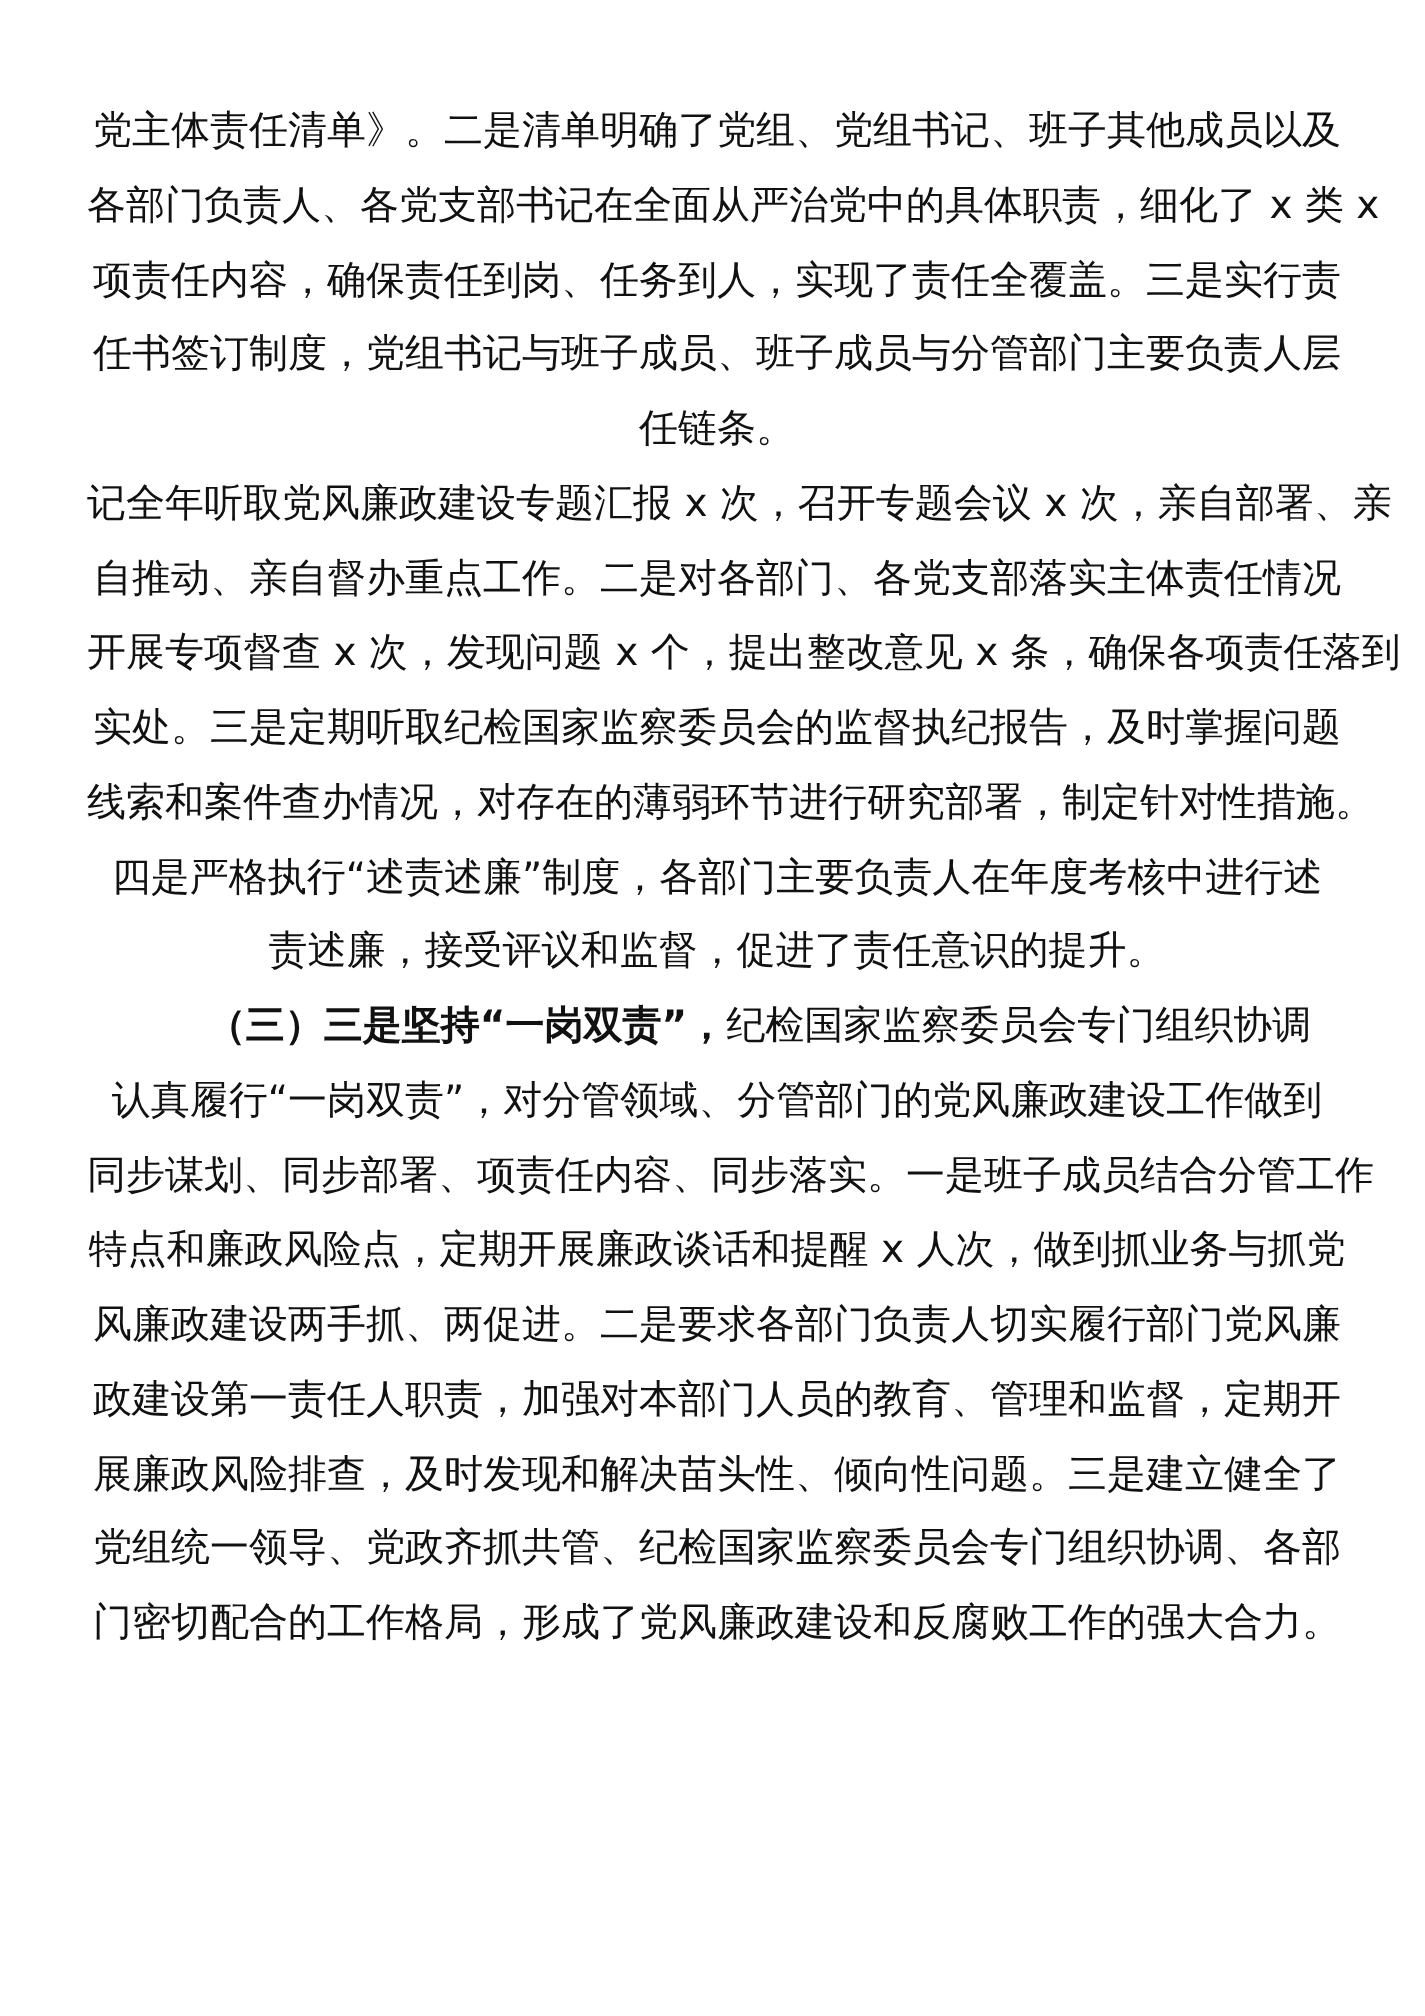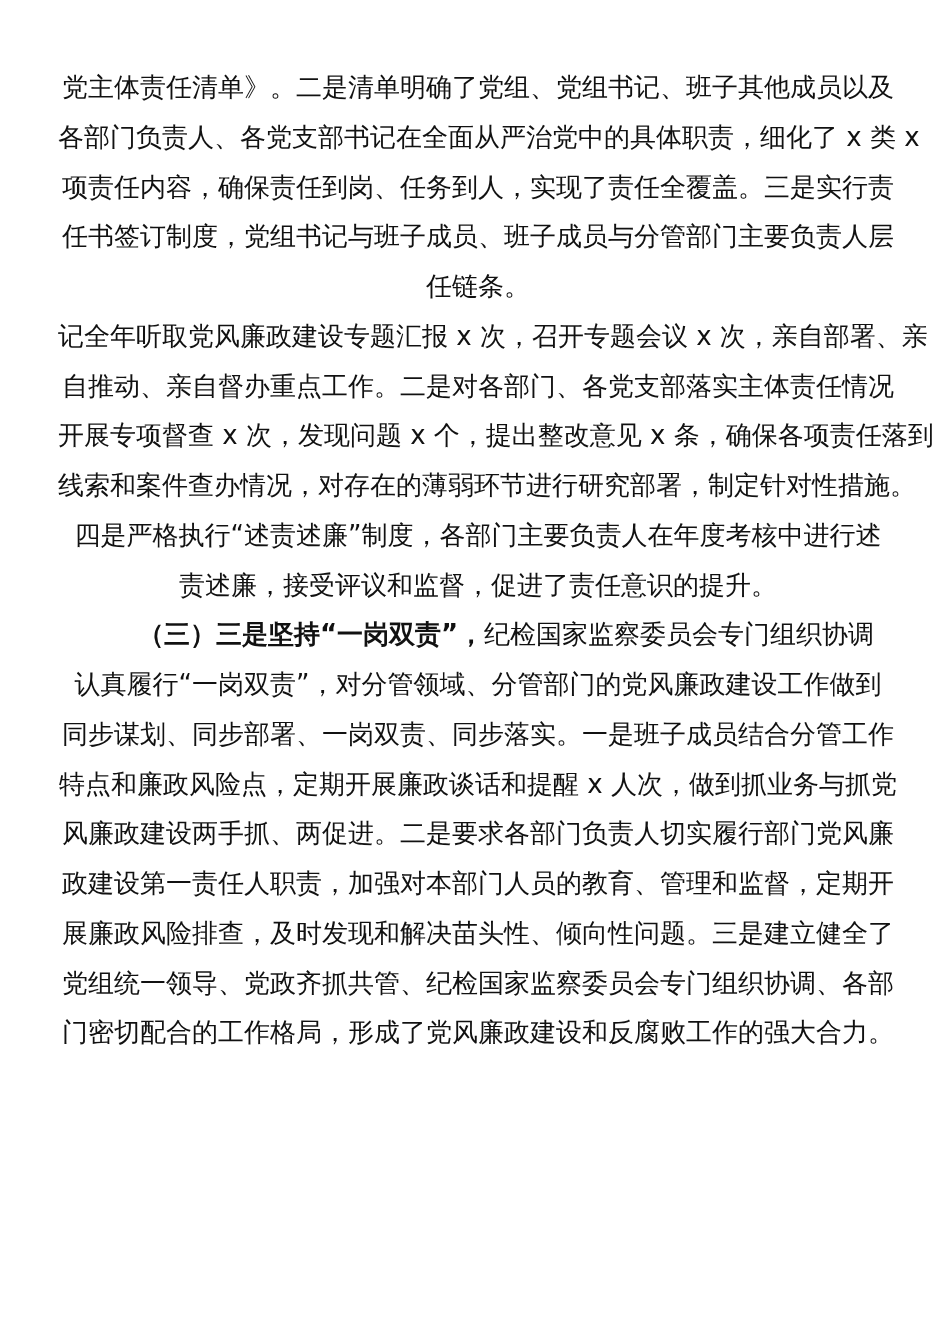--- a/index.html
+++ b/index.html
@@ -49,29 +49,30 @@
     <div class="line">各部门负责人、各党支部书记在全面从严治党中的具体职责，细化了 x 类 x</div>
     <div class="line">项责任内容，确保责任到岗、任务到人，实现了责任全覆盖。三是实行责</div>
     <div class="line">任书签订制度，党组书记与班子成员、班子成员与分管部门主要负责人层</div>
     <div class="line">任链条。</div>
   </div>
 
   <div class="para">
     <div class="line">记全年听取党风廉政建设专题汇报 x 次，召开专题会议 x 次，亲自部署、亲</div>
     <div class="line">自推动、亲自督办重点工作。二是对各部门、各党支部落实主体责任情况</div>
     <div class="line">开展专项督查 x 次，发现问题 x 个，提出整改意见 x 条，确保各项责任落到</div>
+    <div class="line">实处。三是定期听取纪检国家监察委员会的监督执纪报告，及时掌握问题</div>
     <div class="line">线索和案件查办情况，对存在的薄弱环节进行研究部署，制定针对性措施。</div>
     <div class="line">四是严格执行“述责述廉”制度，各部门主要负责人在年度考核中进行述</div>
     <div class="line">责述廉，接受评议和监督，促进了责任意识的提升。</div>
   </div>
 
   <div class="para">
     <div class="line indent"><span class="bold">（三）三是坚持“一岗双责”，</span><span>纪检国家监察委员会专门组织协调</span></div>
     <div class="line">认真履行“一岗双责”，对分管领域、分管部门的党风廉政建设工作做到</div>
-    <div class="line">同步谋划、同步部署、一岗双责、同步落实。一是班子成员结合分管工作</div>
+    <div class="line">同步谋划、同步部署、项责任内容、同步落实。一是班子成员结合分管工作</div>
     <div class="line">特点和廉政风险点，定期开展廉政谈话和提醒 x 人次，做到抓业务与抓党</div>
     <div class="line">风廉政建设两手抓、两促进。二是要求各部门负责人切实履行部门党风廉</div>
     <div class="line">政建设第一责任人职责，加强对本部门人员的教育、管理和监督，定期开</div>
     <div class="line">展廉政风险排查，及时发现和解决苗头性、倾向性问题。三是建立健全了</div>
     <div class="line">党组统一领导、党政齐抓共管、纪检国家监察委员会专门组织协调、各部</div>
     <div class="line">门密切配合的工作格局，形成了党风廉政建设和反腐败工作的强大合力。</div>
   </div>
 
 </div>
 

